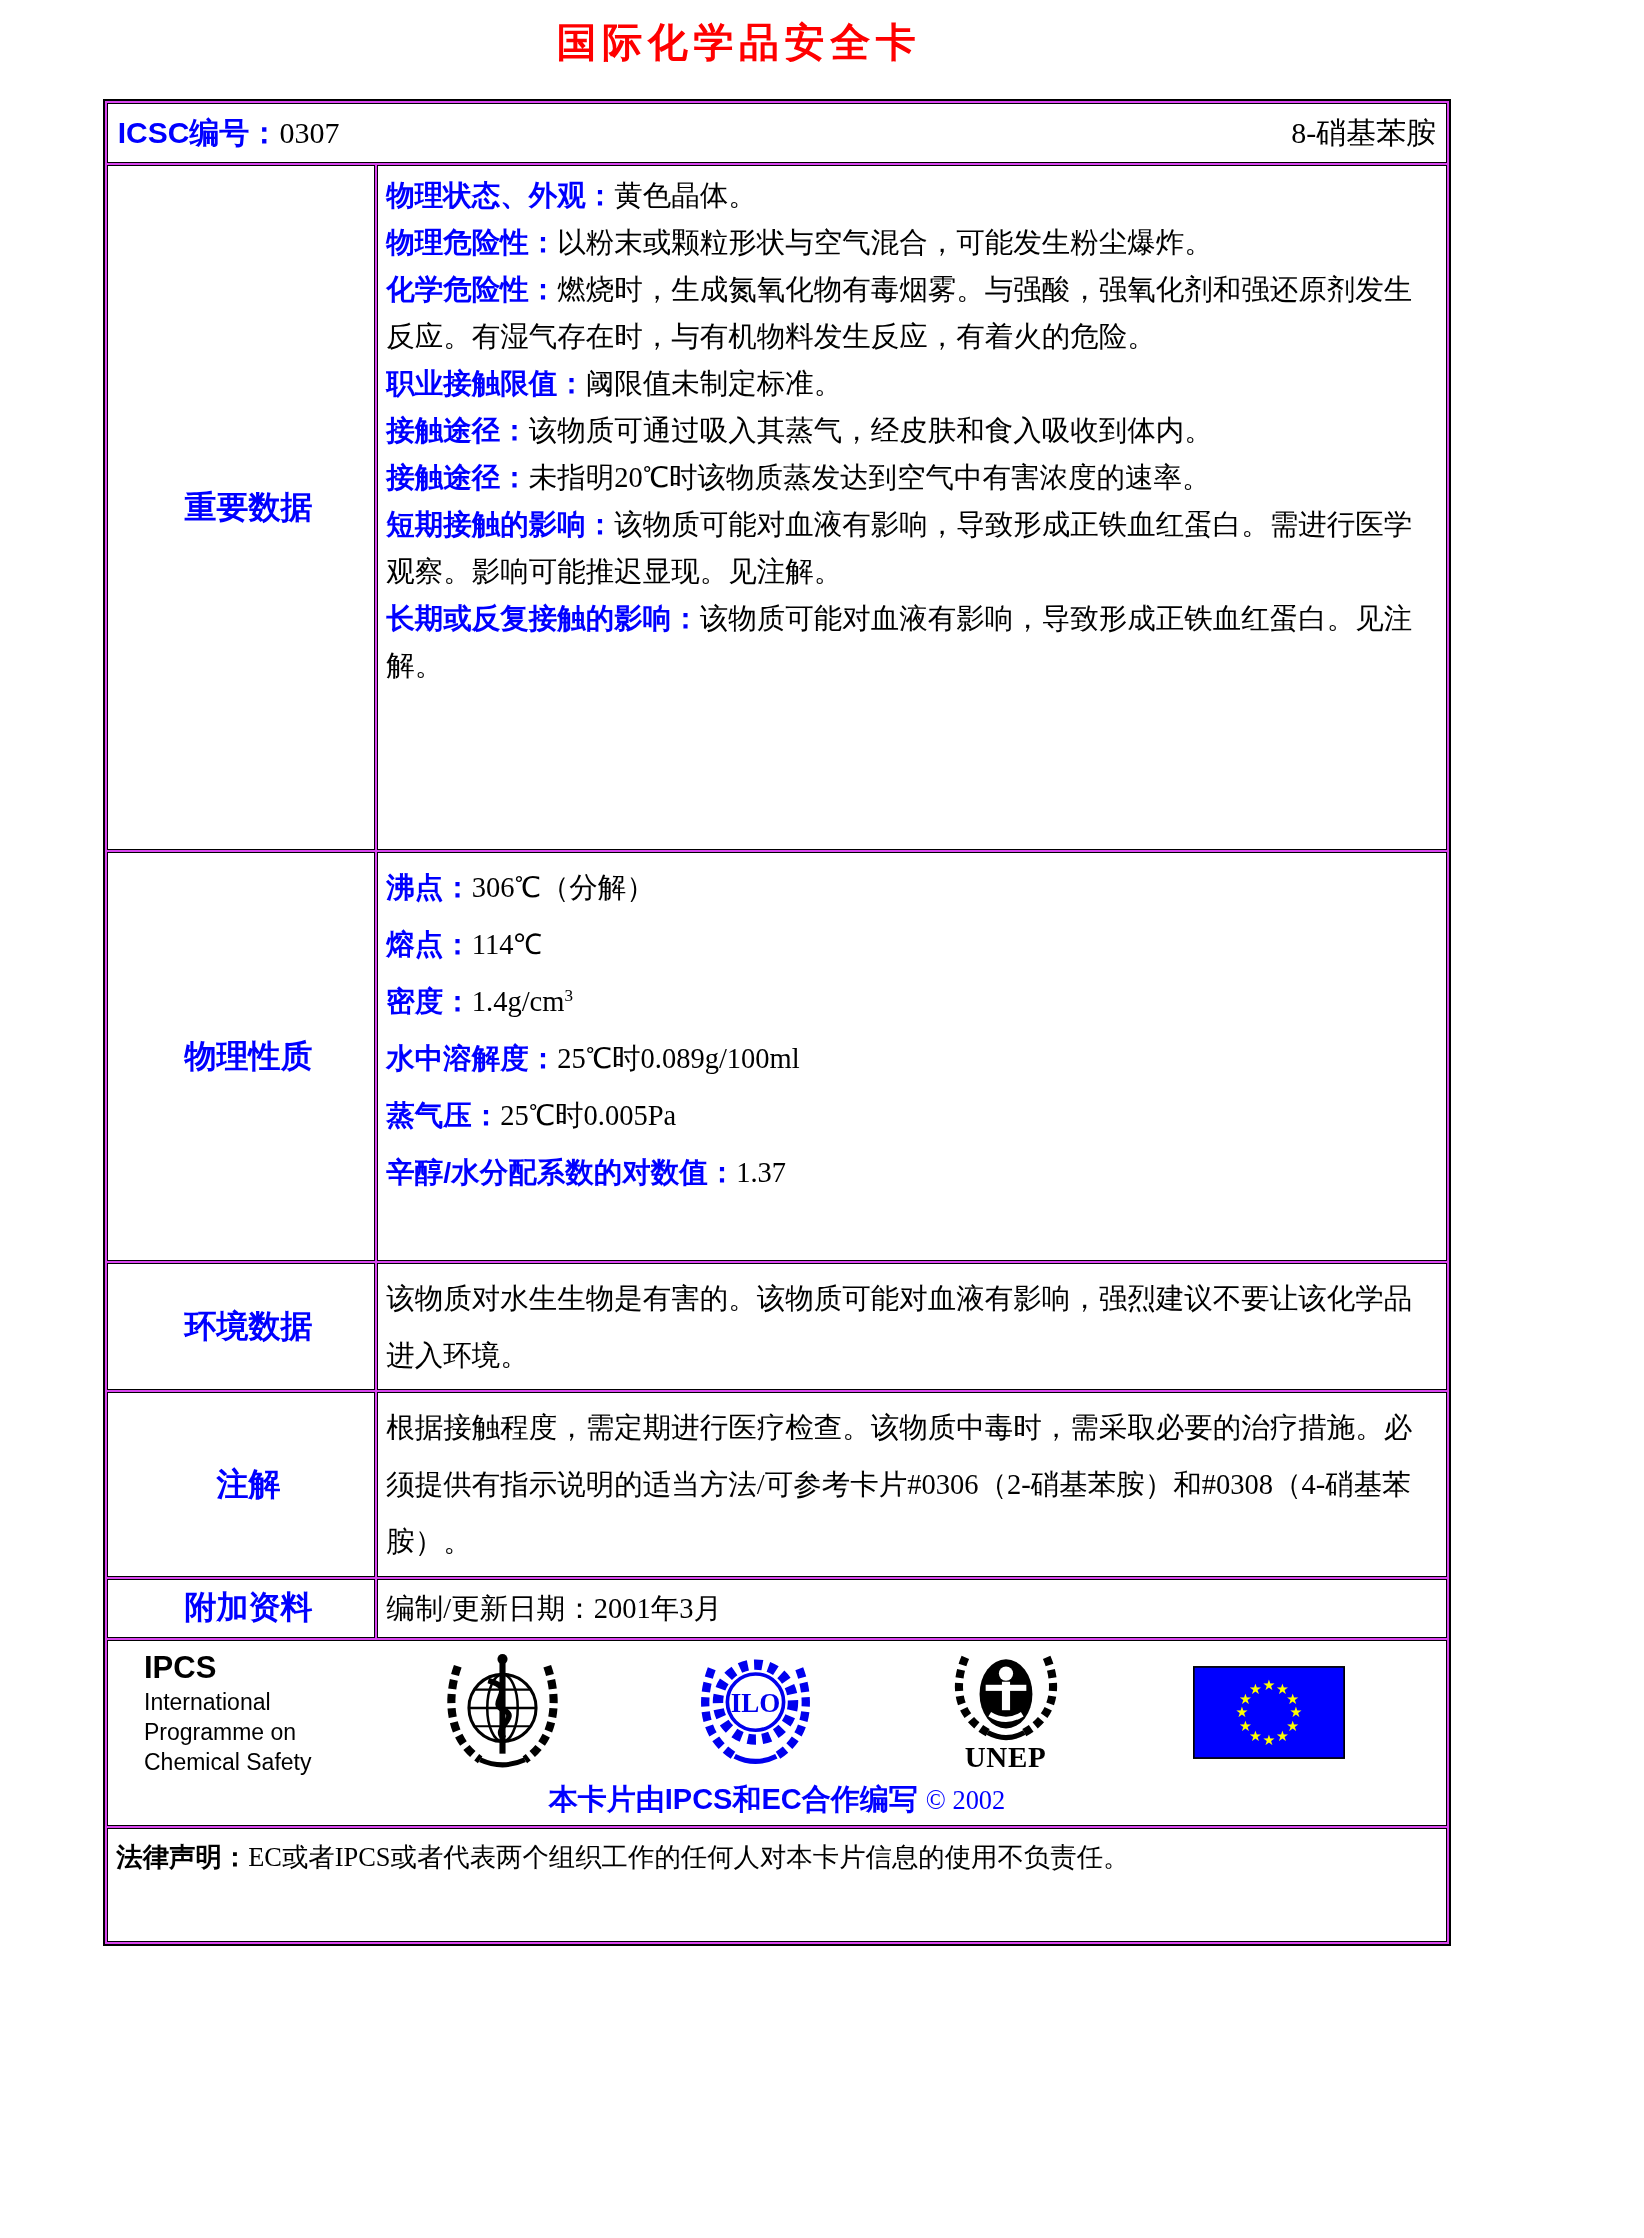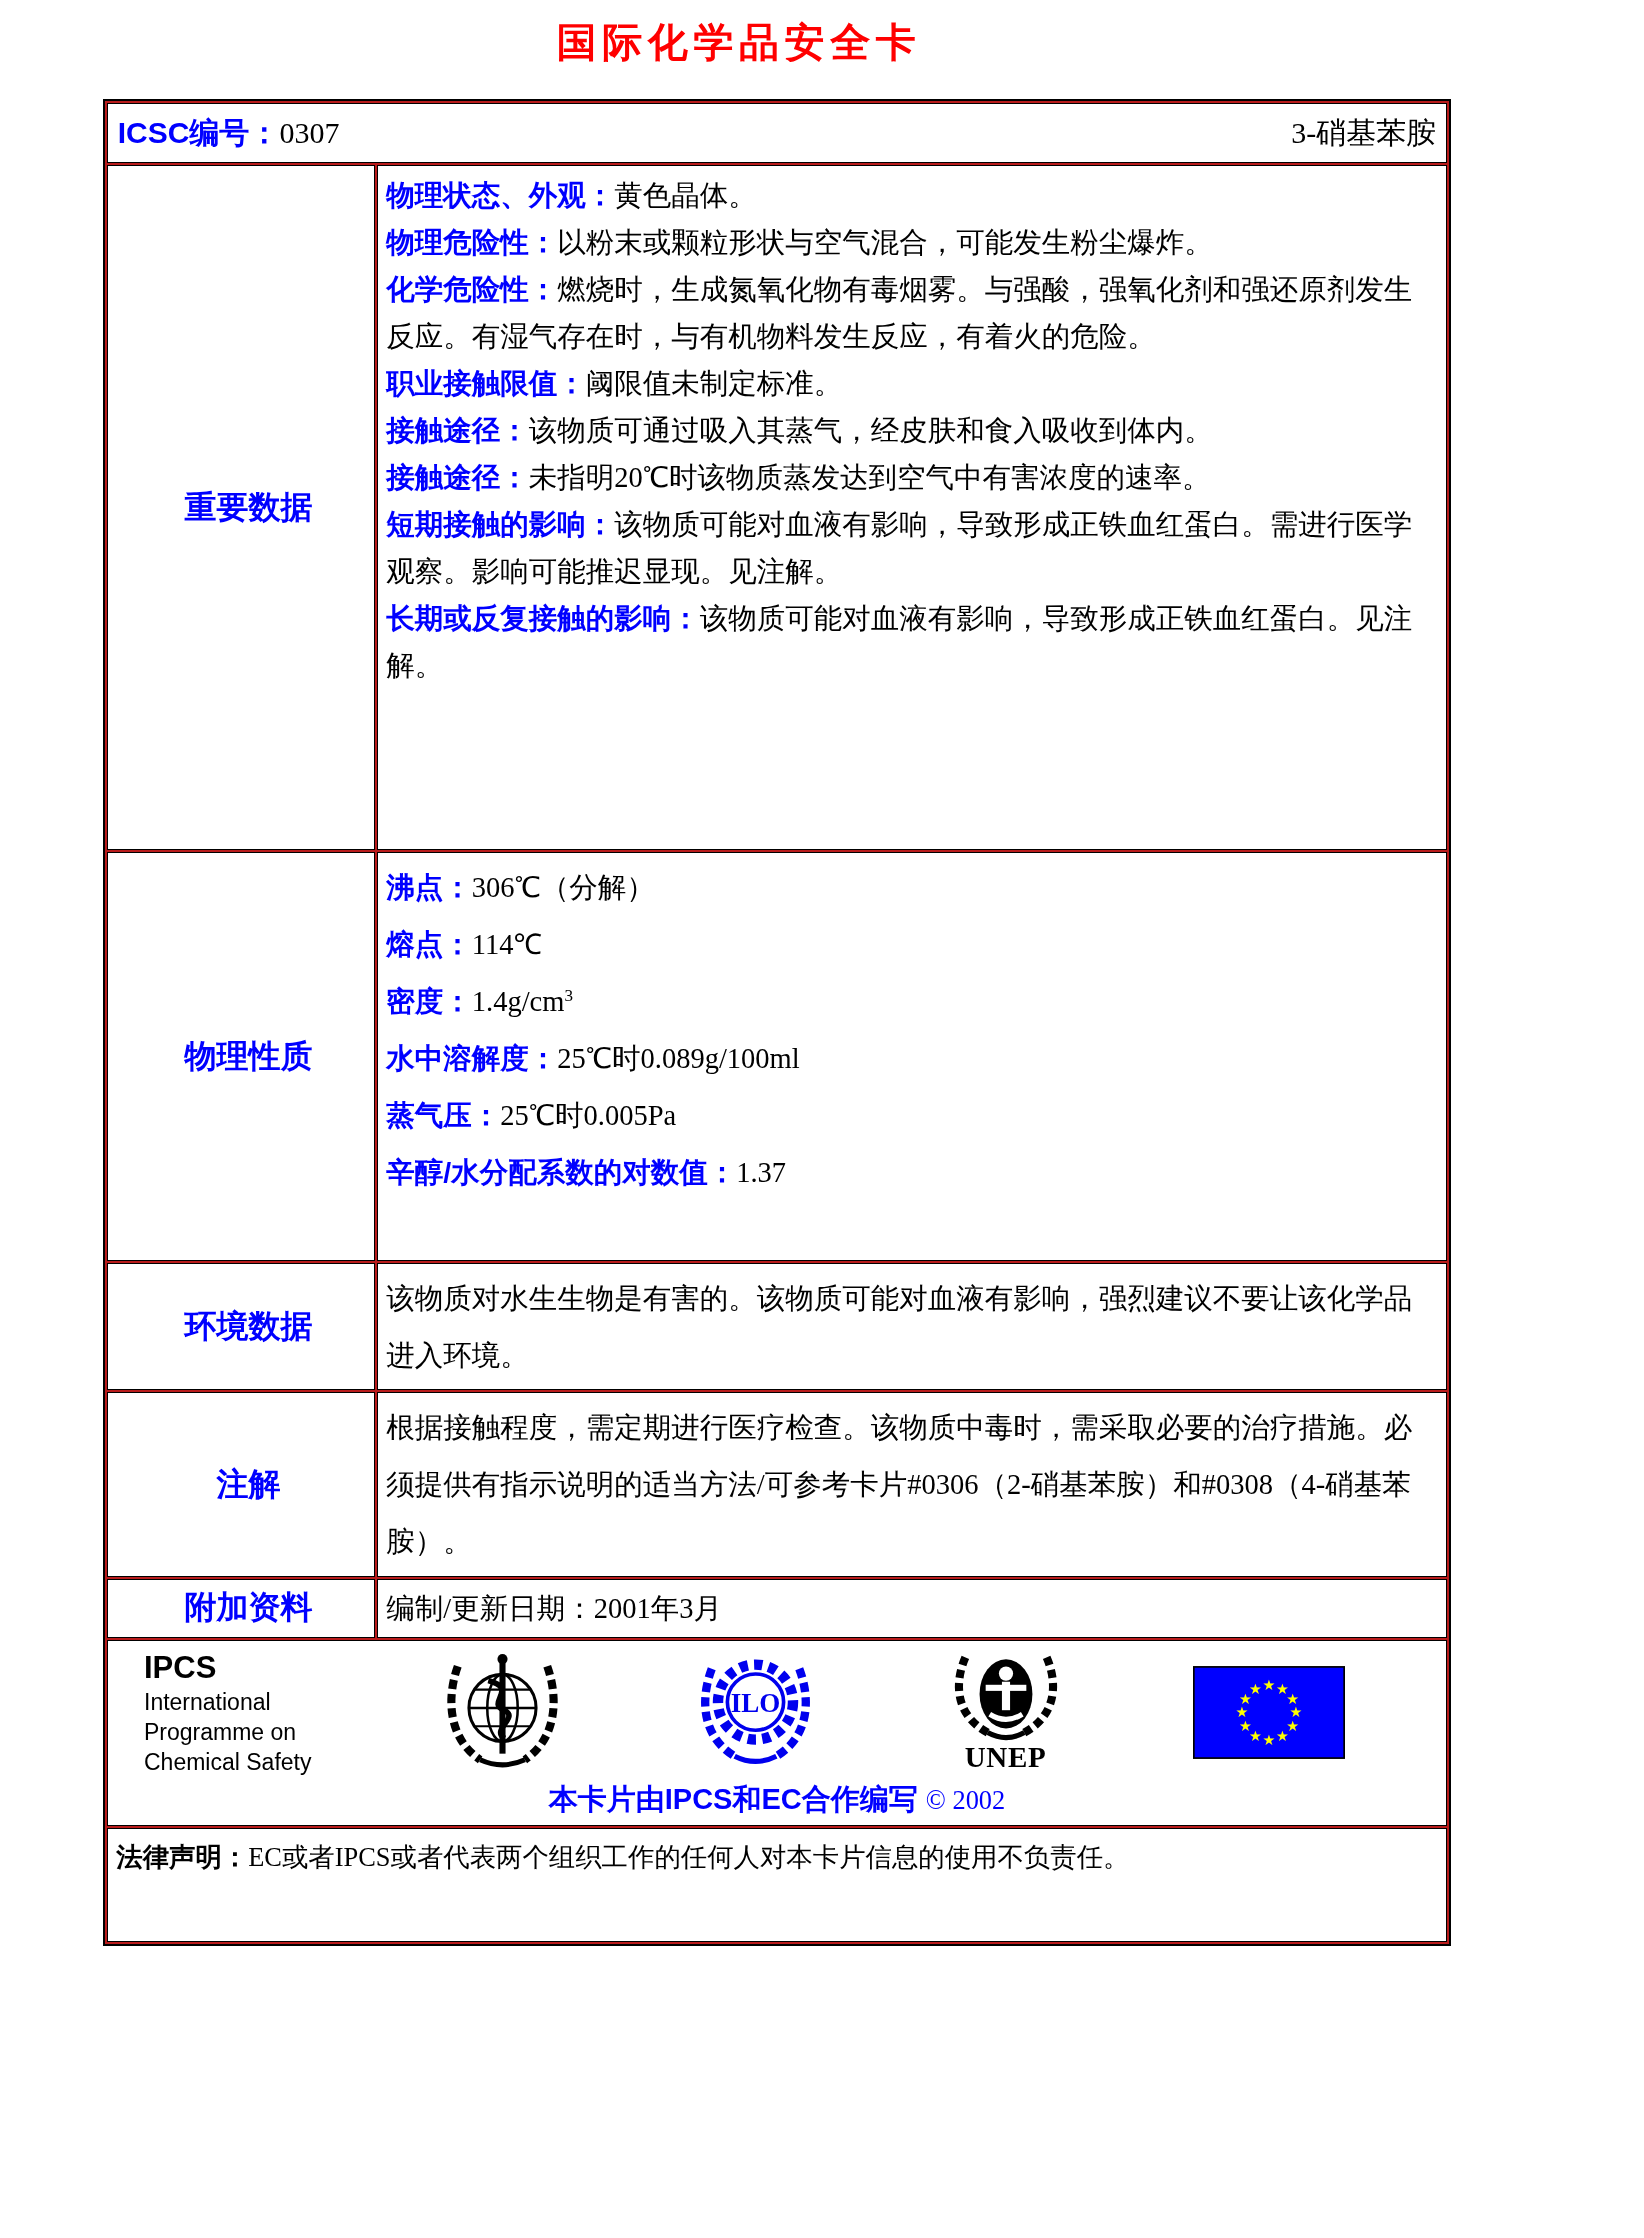--- a/index.html
+++ b/index.html
@@ -23,21 +23,21 @@
     margin-bottom: 29px;
   }
 
   table.card {
     margin-left: 103px;
     width: 1348px;
     border: 2.8px solid #000;
     border-collapse: separate;
     border-spacing: 2.1px;
     table-layout: fixed;
-    background: #b91c1c;
+    background: #d946ef;
   }
   td { border: 1.4px solid #000; background: #fff; padding-left: 16px; }
 
   .header-cell { height: 60px; padding: 5.6px 9.7px; font-size: 30px; vertical-align: middle; }
   .header-flex { display: flex; justify-content: space-between; align-items: center; }
   .blue-lbl {
     color: #0000ff; font-weight: bold;
     font-family: "Liberation Sans", sans-serif;
   }
 
@@ -115,21 +115,21 @@
         <col>
       </colgroup>
 
     <tbody>
         <tr>
       <td class="header-cell" colspan="2">
         <div class="header-flex">
           <span>
             <span class="blue-lbl">ICSC编号：</span><span>0307</span>
           </span>
-          <span>3-硝基苯胺</span>
+          <span>8-硝基苯胺</span>
         </div>
       </td>
     </tr>
 
     <tr>
       <td class="label-cell h-important">
         <span>重要数据</span>
       </td>
       <td class="content-cell h-important">
         <div class="content-inner">

